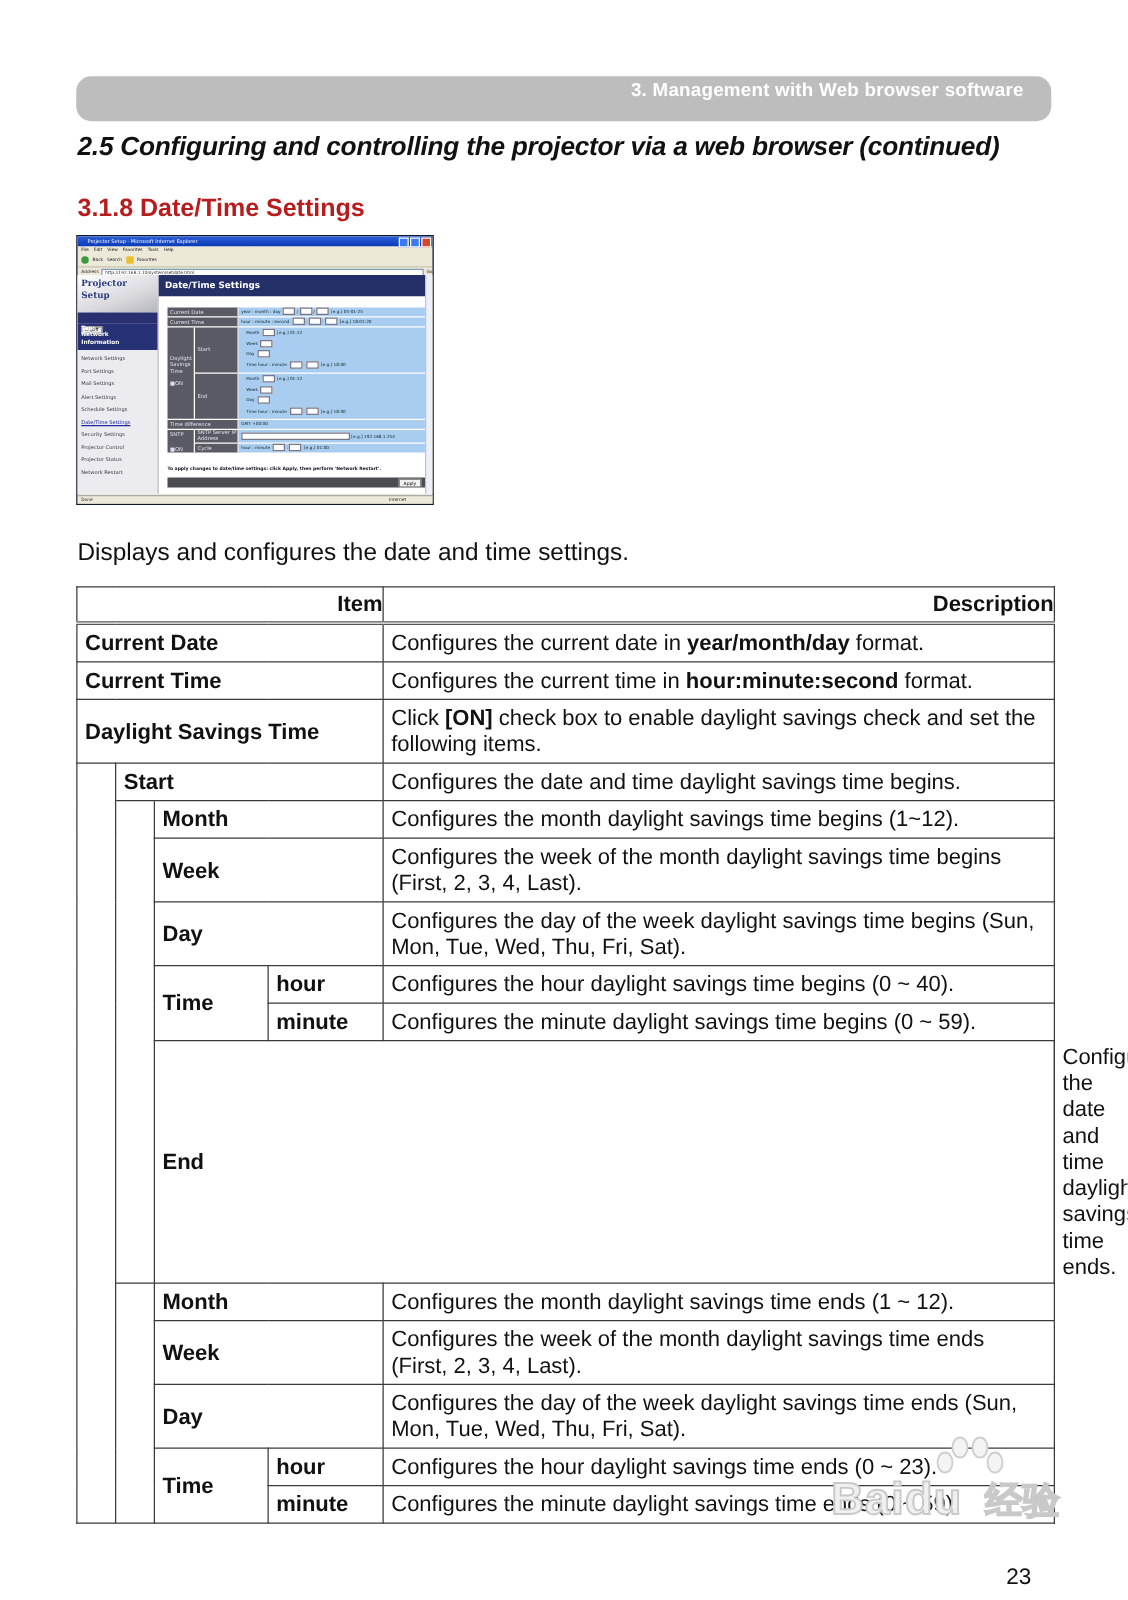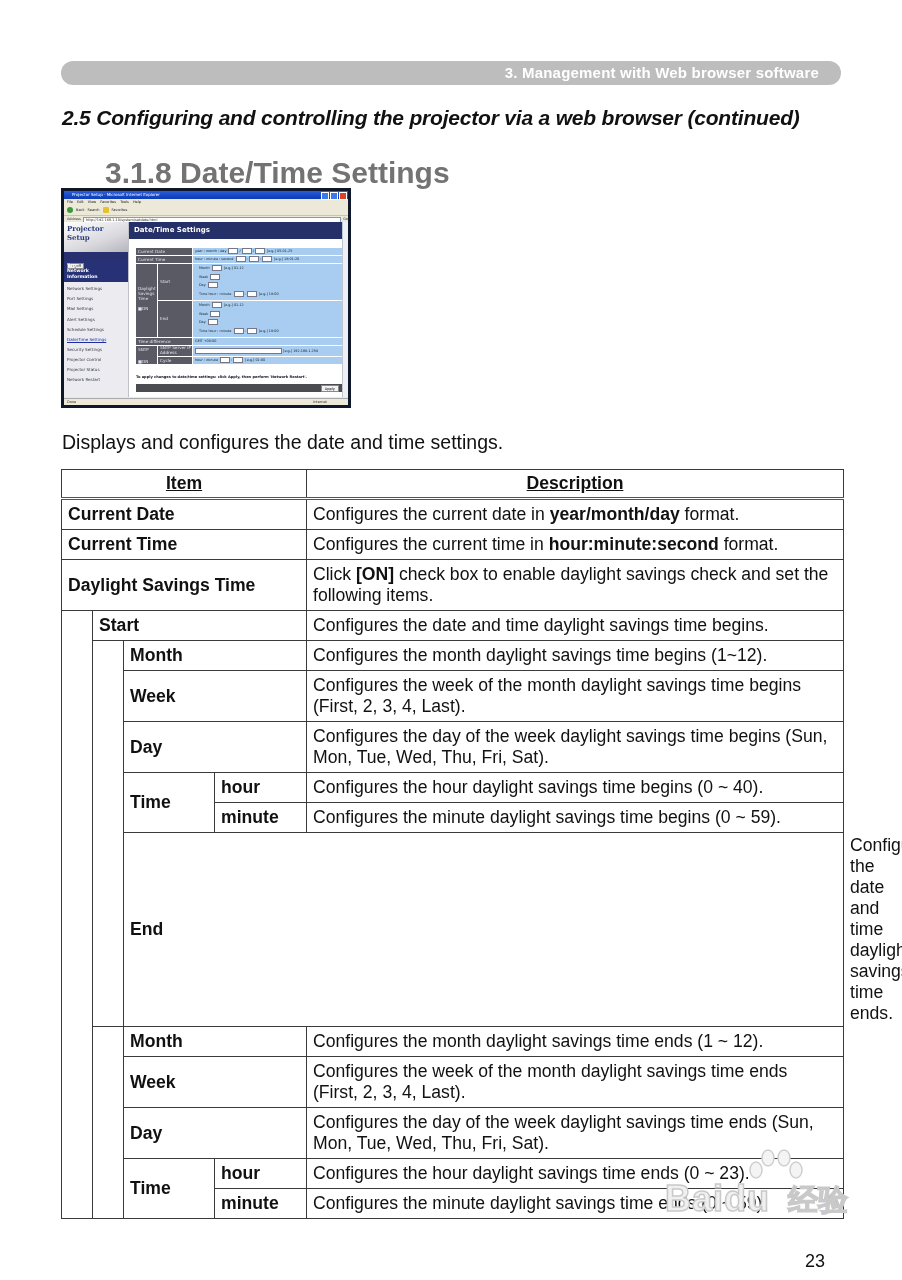--- a/index.html
+++ b/index.html
@@ -1,26 +1,26 @@
 <!DOCTYPE html>
 <html><head>
 <meta charset="utf-8">
 <style>
   html, body { margin:0; padding:0; background:#ffffff; }
   body { width:902px; height:1280px; position:relative; overflow:hidden; font-family:"Liberation Sans", sans-serif; color:#111; }
 
   
-  .hdr-bar { position:absolute; left:61px; top:61px; width:780px; height:24px; background:#bdbdbd; border-radius:12px; }
+  .hdr-bar { position:absolute; left:61px; top:61px; width:780px; height:36px; background:#bdbdbd; border-radius:12px; }
   .hdr-bar span { position:absolute; right:22px; top:3px; font-size:15px; font-weight:bold; color:#ffffff; letter-spacing:0.2px; }
 
   .sec-title { position:absolute; left:62px; top:106px; font-size:21px; font-weight:bold; font-style:italic; color:#111; letter-spacing:-0.2px; }
-  .sub-title { position:absolute; left:62px; top:156px; font-size:30px; font-weight:bold; color:#737373;margin-left:43px; }
+  .sub-title { position:absolute; left:62px; top:156px; font-size:20px; font-weight:bold; color:#b91c1c; }
 
   
-  .shot { position:absolute; left:61px; top:188px; width:284px; height:214px; background:#ece9d8; border:3px solid #0f172a; overflow:hidden; font-family:"DejaVu Sans", sans-serif; }
+  .shot { position:absolute; left:61px; top:188px; width:284px; height:214px; background:#ece9d8; border:1px solid #0f172a; overflow:hidden; font-family:"DejaVu Sans", sans-serif; }
   .titlebar { height:8px; background:linear-gradient(#2b5ed8,#0b3bb8); color:#fff; font-size:4px; line-height:8px; padding-left:8px; position:relative; }
   .titlebar .wbtns { position:absolute; right:1px; top:1px; display:flex; gap:1px; }
   .titlebar .wbtns i { display:block; width:6px; height:6px; background:#3c79f0; border:0.5px solid #fff; }
   .titlebar .wbtns i.x { background:#d9432a; }
   .menubar { height:6px; font-size:3.5px; line-height:6px; padding-left:3px; color:#222; word-spacing:3px; }
   .toolbar { height:10px; font-size:3.5px; line-height:10px; padding-left:3px; color:#223; border-bottom:0.5px solid #c8c4b0; display:flex; gap:3px; align-items:center; }
   .toolbar b { display:inline-block; width:6px; height:6px; border-radius:3px; background:#3a9a3a; }
   .toolbar b.y { background:#e8c030; border-radius:1px; }
   .addrbar { height:7px; font-size:3.5px; line-height:7px; padding-left:3px; color:#333; display:flex; gap:2px; }
   .addrbar .field { flex:1; background:#fff; border:0.5px solid #7f9db9; height:5px; margin-top:1px; padding-left:2px; line-height:5px; }
@@ -46,21 +46,21 @@
   .applybar span { position:absolute; right:3px; top:1px; font-size:3.6px; background:#f2f2f2; color:#000; padding:0.5px 3px; border:0.5px solid #888; }
   .statusbar { position:absolute; left:0; bottom:0; width:284px; height:6px; background:#ece9d8; border-top:0.5px solid #aaa; font-size:3.5px; line-height:6px; padding-left:3px; color:#333; }
   .statusbar .zone { position:absolute; right:24px; top:0; }
   .scrollv { position:absolute; right:0; top:31px; width:5px; height:175px; background:#eef0f8; border-left:0.5px solid #c0c4d0; }
 
   .intro { position:absolute; left:62px; top:431px; font-size:19.5px; color:#111; }
 
   
   table.desc { position:absolute; left:61px; top:469px; width:782px; border-collapse:collapse; font-size:17.6px; color:#111; table-layout:fixed; }
   table.desc td, table.desc th { border:1.3px solid #3a3a3a; padding:2px 6px; line-height:21px; vertical-align:middle; }
-  table.desc th { font-weight:bold; text-align:center; height:27px; padding:0; border-bottom:3px double #555;text-decoration:underline; }
+  table.desc th { font-weight:bold; text-align:right; height:27px; padding:0; border-bottom:3px double #555; }
   table.desc td.item { font-weight:bold; }
   table.desc td.spacer { padding:0; }
   table.desc tr.single td { height:25px; }
   table.desc tr.double td { height:46px; }
 
   .watermark { position:absolute; left:660px; top:1148px; width:210px; height:110px; color:#e0e0e0; }
   .wm-paw { position:absolute; left:82px; top:0px; width:70px; height:40px; }
   .wm-baidu { position:absolute; left:5px; top:30px; font-size:36px; font-weight:bold; color:#f0f0f0; -webkit-text-stroke:1.5px #c9c9c9; letter-spacing:1px; }
   .wm-cn { position:absolute; left:128px; top:32px; font-size:30px; font-weight:bold; color:#8b5cf6; -webkit-text-stroke:1.2px #c9c9c9; }
   .wm-url { position:absolute; left:0px; top:78px; font-size:22px; font-weight:bold; color:#f2f2f2; -webkit-text-stroke:1px #cfcfcf; }

